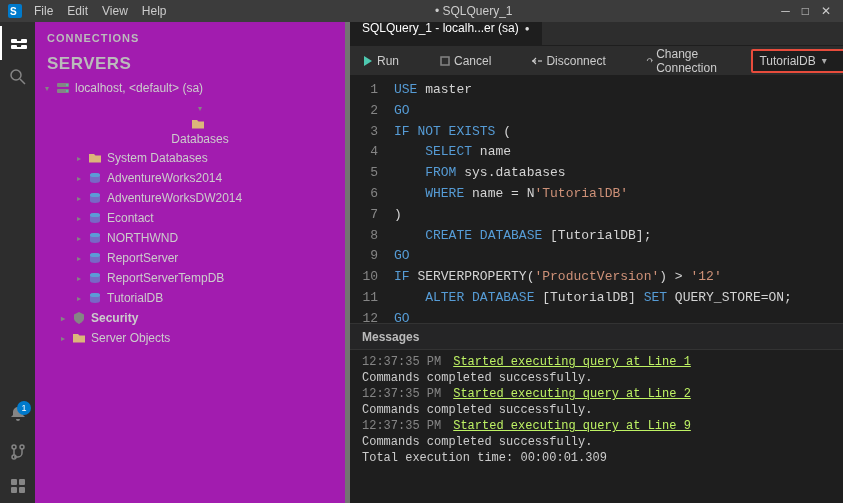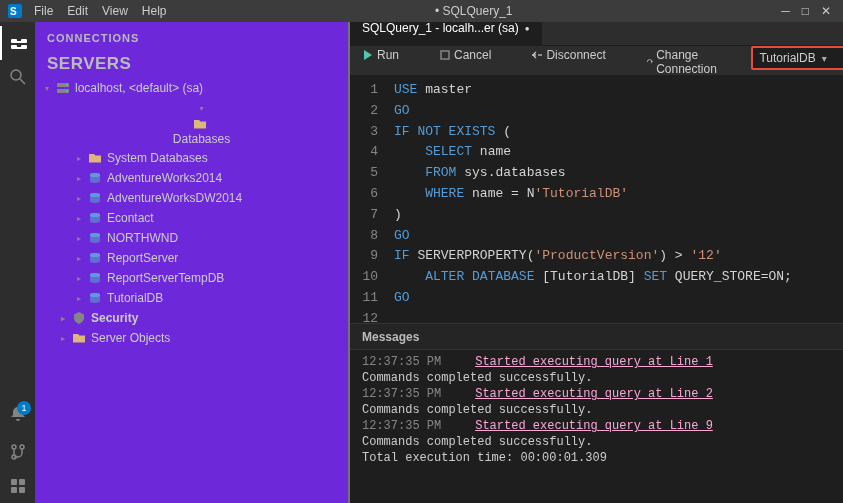--- a/index.html
+++ b/index.html
@@ -56,25 +56,25 @@
       color: #fff;
       display: flex;
       align-items: center;
       justify-content: center;
     }
     .activity-icon svg { width: 18px; height: 18px; }
 
     
     .sidebar {
       width: 315px;
-      background: #6d28d9;
+      background: #a21caf;
       display: flex;
       flex-direction: column;
       flex-shrink: 0;
-      border-right: 2px solid #737373;
+      border-right: 5px solid #737373;
       justify-content: flex-end;
     }
     .sidebar-header {
       padding: 10px 12px 6px 12px;
       color: #bbb;
       font-size: 11px;
       font-weight: 700;
       letter-spacing: 1px;
       text-transform: uppercase;
     }
@@ -139,21 +139,21 @@
       white-space: nowrap;
     }
     .tab.active { background: #1e1e1e; color: #fff; border-top: 1px solid #007acc; }
     .tab-dot { color: #ddd; font-size: 8px; }
 
     
     .toolbar {
       height: 30px;
       background: #2d2d2d;
       display: flex;
-      align-items: flex-start;
+      align-items: center;
       padding: 0 6px;
       gap: 12px;
       flex-shrink: 0;
       border-bottom: 1px solid #1e1e1e;
     }
     .toolbar-btn {
       display: flex;
       align-items: center;
       gap: 3px;
       padding: 2px 6px;
@@ -247,21 +247,21 @@
       overflow-y: auto;
       padding: 4px 12px;
       font-size: 12px;
       font-family: 'Consolas', 'Courier New', monospace;
       color: #ccc;
     }
     .messages-content::-webkit-scrollbar { width: 6px; }
     .messages-content::-webkit-scrollbar-thumb { background: #555; }
     .msg-row { display: flex; gap: 12px; padding: 1px 0; }
     .msg-time { color: #858585; white-space: nowrap; flex-shrink: 0; }
-    .msg-link { color: #f9a8d4; text-decoration: underline; cursor: pointer; margin-left: 22px; }
+    .msg-link { color: #bef264; text-decoration: underline; cursor: pointer; }
     .msg-plain { color: #ccc; }
   </style>
 </head>
 <body>
 
 <div class="title-bar">
   <div class="title-bar-left">
 
     <svg class="title-bar-icon" viewBox="0 0 14 14" fill="none">
       <rect width="14" height="14" rx="2" fill="#007acc"></rect>
@@ -525,20 +525,21 @@
             <div>12</div>
           </div>
         <div class="code-content" id="code-content">
             <div class="code-line"><span class="kw">USE</span><span class="plain"> master</span></div>
             <div class="code-line"><span class="kw">GO</span></div>
             <div class="code-line"><span class="kw">IF NOT EXISTS</span><span class="plain"> (</span></div>
             <div class="code-line"><span class="plain">    </span><span class="kw">SELECT</span><span class="plain"> name</span></div>
             <div class="code-line"><span class="plain">    </span><span class="kw">FROM</span><span class="plain"> sys.databases</span></div>
             <div class="code-line"><span class="plain">    </span><span class="kw">WHERE</span><span class="plain"> name = N</span><span class="str">'TutorialDB'</span></div>
             <div class="code-line"><span class="plain">)</span></div>
+            <div class="code-line"><span class="plain">    </span><span class="kw">CREATE DATABASE</span><span class="plain"> [TutorialDB];</span></div>
             <div class="code-line"><span class="kw">GO</span></div>
             <div class="code-line"><span class="kw">IF</span><span class="plain"> SERVERPROPERTY(</span><span class="str">'ProductVersion'</span><span class="plain">) &gt; </span><span class="str">'12'</span></div>
             <div class="code-line"><span class="plain">    </span><span class="kw">ALTER DATABASE</span><span class="plain"> [TutorialDB] </span><span class="kw">SET</span><span class="plain"> QUERY_STORE=ON;</span></div>
             <div class="code-line"><span class="kw">GO</span></div>
           </div>
       </div>
 
       <div class="messages-panel">
         <div class="messages-header">Messages</div>
         <div class="messages-content" id="messages-content">

